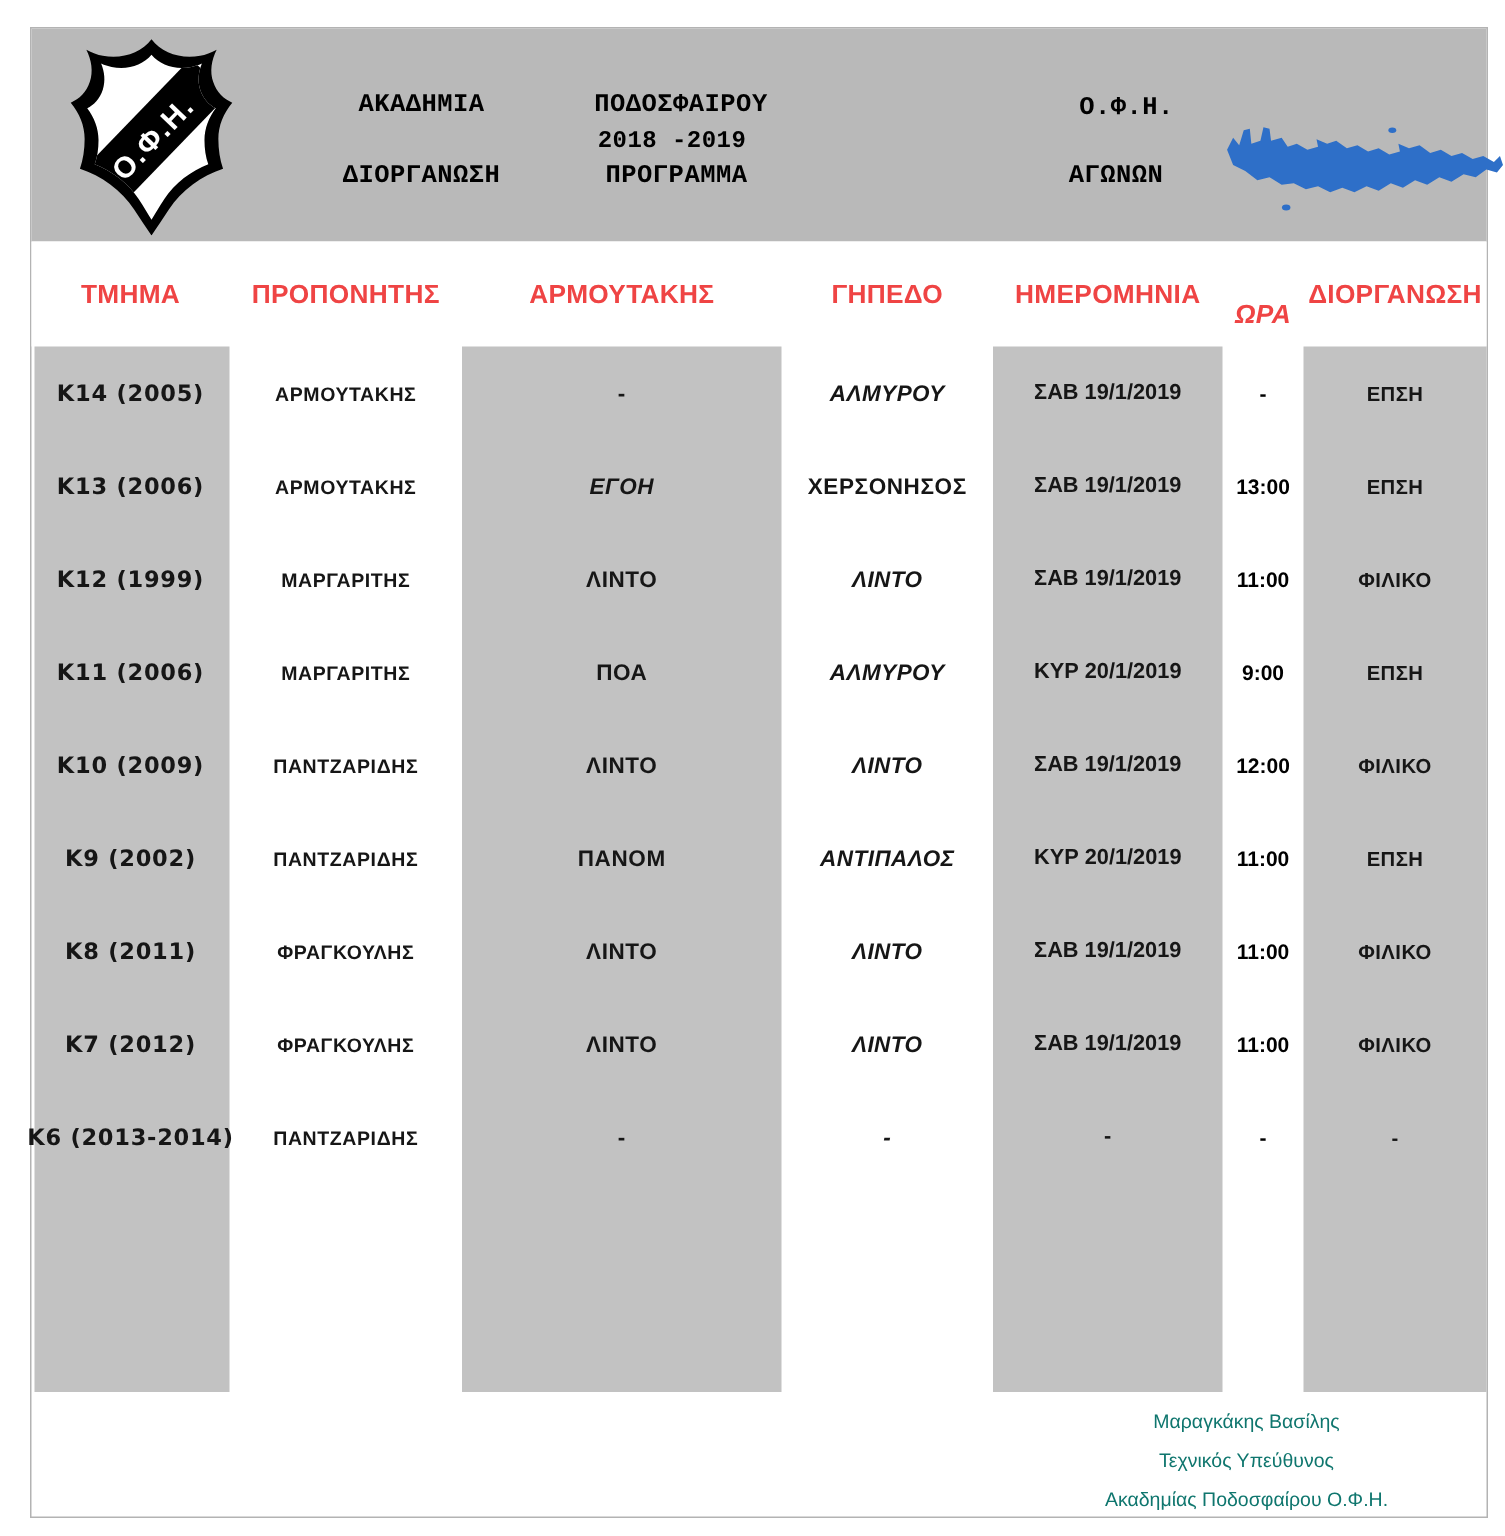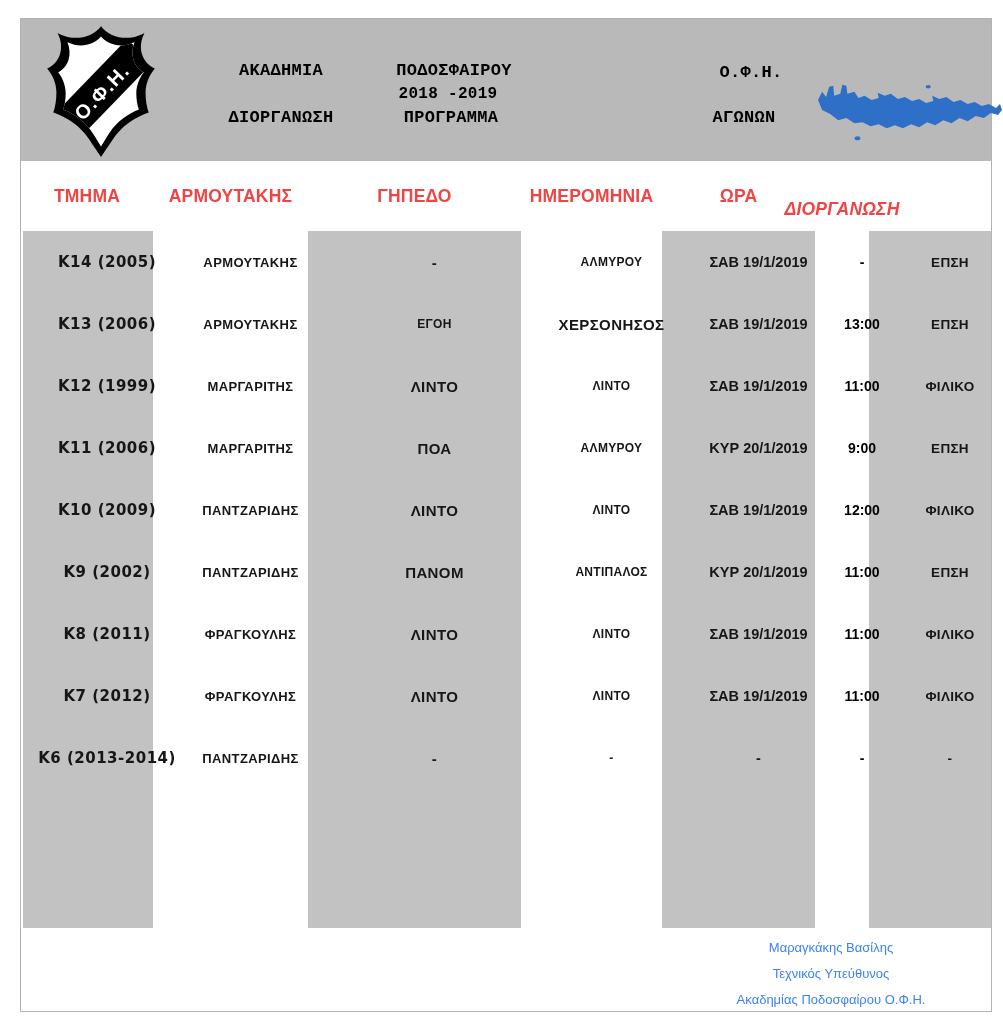--- a/index.html
+++ b/index.html
@@ -36,34 +36,34 @@
   .th:nth-child(6){font-style:italic;margin-top:26px;}
 
   .tbody{position:absolute;left:0;top:212px;width:970px;height:697px;}
   .stripe{position:absolute;top:0;height:100%;background:#c2c2c2;}
   .s1{left:2px;width:130px;}
   .s3{left:287px;width:213px;}
   .s5{left:641px;width:153px;}
   .s7{left:848px;width:122px;}
 
   .rows{position:absolute;left:0;top:0;width:100%;}
-  .tr{display:grid;grid-template-columns:132px 155px 213px 141px 153px 54px 122px;height:62px;margin-left:20px;}
+  .tr{display:grid;grid-template-columns:132px 155px 213px 141px 153px 54px 122px;height:62px;}
   .td{display:flex;align-items:center;justify-content:center;color:#161616;
       font-weight:bold;white-space:nowrap;}
   .td.team {font-family:"DejaVu Sans",sans-serif;font-size:15px;letter-spacing:.5px;}
   .td.coach{font-size:13px;letter-spacing:.4px;}
   .td.opp  {font-size:15px;letter-spacing:.4px;}
-  .td.venue{font-size:12px;letter-spacing:.3px;}
+  .td.venue{font-size:15px;letter-spacing:.3px;font-style:italic;}
   .td.date {font-size:14.5px;}
   .td.time {font-size:14px;color:#000;}
   .td.comp {font-size:13.5px;letter-spacing:.3px;}
 
   
   .footer{position:absolute;left:810px;top:916px;transform:translateX(-50%);
-          text-align:center;font-size:13px;color:#3b82f6;line-height:26px;
+          text-align:center;font-size:13px;color:#0f766e;line-height:26px;
           white-space:nowrap;}
 </style>
 </head>
 <body>
 
 <div class="doc">
 
   <div class="band">
 
     <svg class="logo" viewBox="0 0 100 114">
@@ -93,20 +93,21 @@
 
     <svg class="map" viewBox="0 0 186 76">
       <path fill="#2e6fc8" d="M4 30 L8 22 L12 27 L15 17 L19 16 L20 26 L26 24 L28 15 L32 16 L33 24 L40 22 L44 28 L50 26 L57 30 L64 28 L63 23 L70 26 L76 24 L83 29 L90 27 L97 31 L104 29 L111 33 L118 31 L117 26 L124 29 L131 27 L138 32 L145 30 L152 34 L159 32 L166 36 L173 34 L180 38 L184 34 L186 40 L182 45 L175 43 L168 48 L160 46 L152 51 L144 48 L136 53 L128 50 L120 55 L112 52 L104 57 L96 54 L88 58 L80 55 L72 58 L64 54 L56 56 L48 52 L40 53 L32 48 L24 50 L16 44 L8 40 Z"></path>
       <ellipse fill="#2e6fc8" cx="113" cy="17" rx="2.6" ry="1.8"></ellipse>
       <ellipse fill="#2e6fc8" cx="43" cy="68" rx="2.8" ry="2"></ellipse>
     </svg>
   </div>
 
   <div class="thead">
     <div class="th">ΤΜΗΜΑ</div>
+    <div class="th">ΠΡΟΠΟΝΗΤΗΣ</div>
     <div class="th">ΑΡΜΟΥΤΑΚΗΣ</div>
     <div class="th">ΓΗΠΕΔΟ</div>
     <div class="th">ΗΜΕΡΟΜΗΝΙΑ</div>
     <div class="th">ΩΡΑ</div>
     <div class="th">ΔΙΟΡΓΑΝΩΣΗ</div>
   </div>
 
   <div class="tbody">
     <div class="stripe s1"></div>
     <div class="stripe s3"></div>

